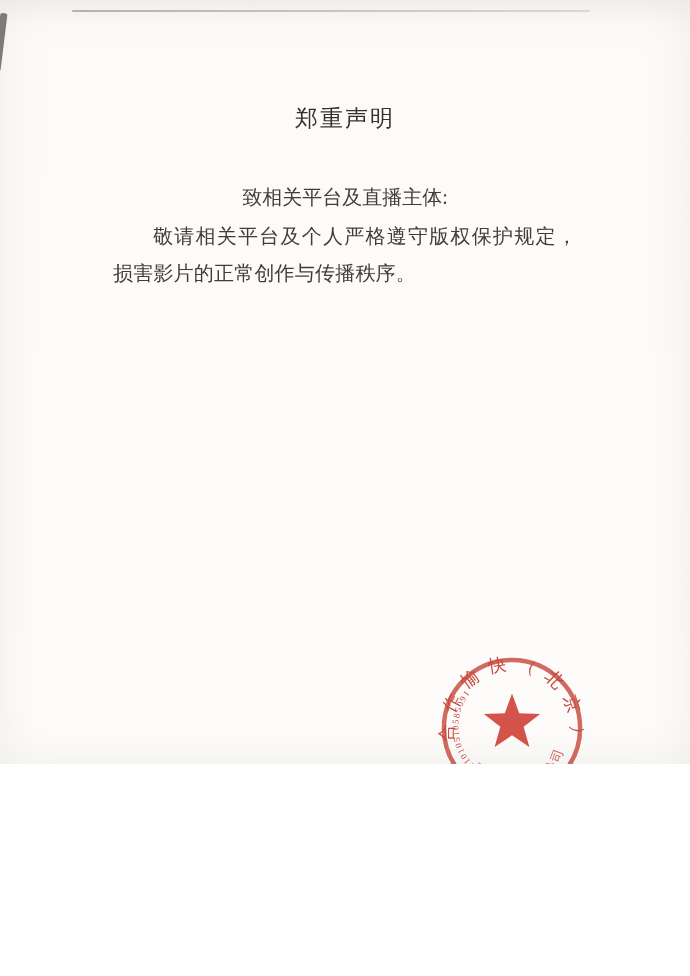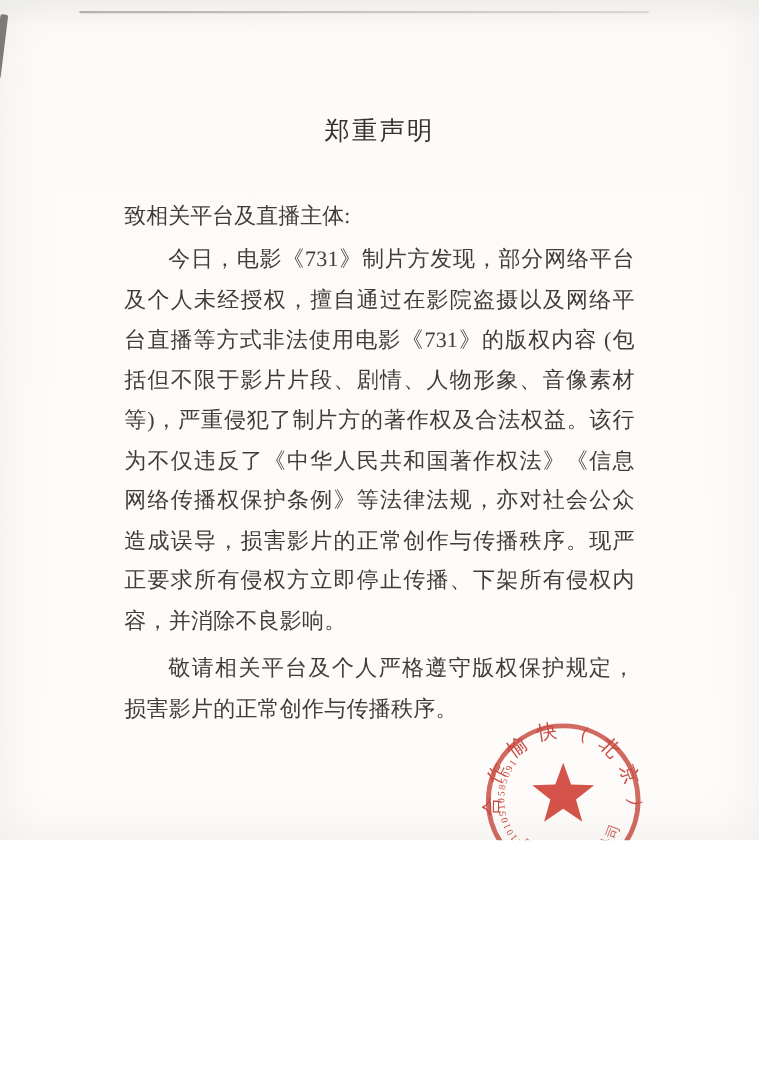--- a/index.html
+++ b/index.html
@@ -18,21 +18,21 @@
   }
   .scan-corner {
     position:absolute; top:13px; left:-3px; width:7px; height:58px;
     background:#57524b; transform:rotate(7deg); opacity:.75; border-radius:2px;
   }
   .content { position:absolute; left:113px; top:0; width:464px; }
   .doc-title {
     margin:103px 0 0 0; text-align:center;
     font-size:23px; font-weight:500; letter-spacing:2px; color:#34322e;
   }
-  .salutation { margin:49px 0 0 0; font-size:20px; line-height:28px; }
+  .salutation { margin:49px 0 0 0; font-size:20px; line-height:28px;text-align:center; }
   .para {
     margin:7px 0 0 0; text-indent:2em; font-size:20px; line-height:36.5px;
     text-align:justify; letter-spacing:.2px;
   }
   .closing { margin:44px 0 0 0; font-size:20px; }
   .signature {
     position:absolute; left:437px; top:764px;
     font-size:20px; letter-spacing:.5px; white-space:nowrap;
   }
   .date {
@@ -61,21 +61,20 @@
 <body>
 
 <div class="paper">
 
   <div class="scan-line-top"></div>
   <div class="scan-corner"></div>
 
   <div class="content">
     <h1 class="doc-title">郑重声明</h1>
     <div class="salutation">致相关平台及直播主体:</div>
-    <p class="para">今日，电影《731》制片方发现，部分网络平台及个人未经授权，擅自通过在影院盗摄以及网络平台直播等方式非法使用电影《731》的版权内容 (包括但不限于影片片段、剧情、人物形象、音像素材等)，严重侵犯了制片方的著作权及合法权益。该行为不仅违反了《中华人民共和国著作权法》《信息网络传播权保护条例》等法律法规，亦对社会公众造成误导，损害影片的正常创作与传播秩序。现严正要求所有侵权方立即停止传播、下架所有侵权内容，并消除不良影响。</p>
     <p class="para">敬请相关平台及个人严格遵守版权保护规定，损害影片的正常创作与传播秩序。</p>
   </div>
 
   <svg class="seal" viewBox="0 0 150 150" aria-hidden="true">
     <defs>
       <path id="sealTopArc" d="M 18,95 A 60,60 0 1 1 128,104" fill="none"></path>
       <path id="sealSerialArc" d="M 38,114 A 55,55 0 0 1 34,38" fill="none"></path>
       <path id="sealBottomArc" d="M 32,112 A 52,52 0 0 0 128,93" fill="none"></path>
     </defs>
     <circle cx="75" cy="75" r="69" fill="none" stroke="#c53a2f" stroke-width="4.5" opacity=".82"></circle>

